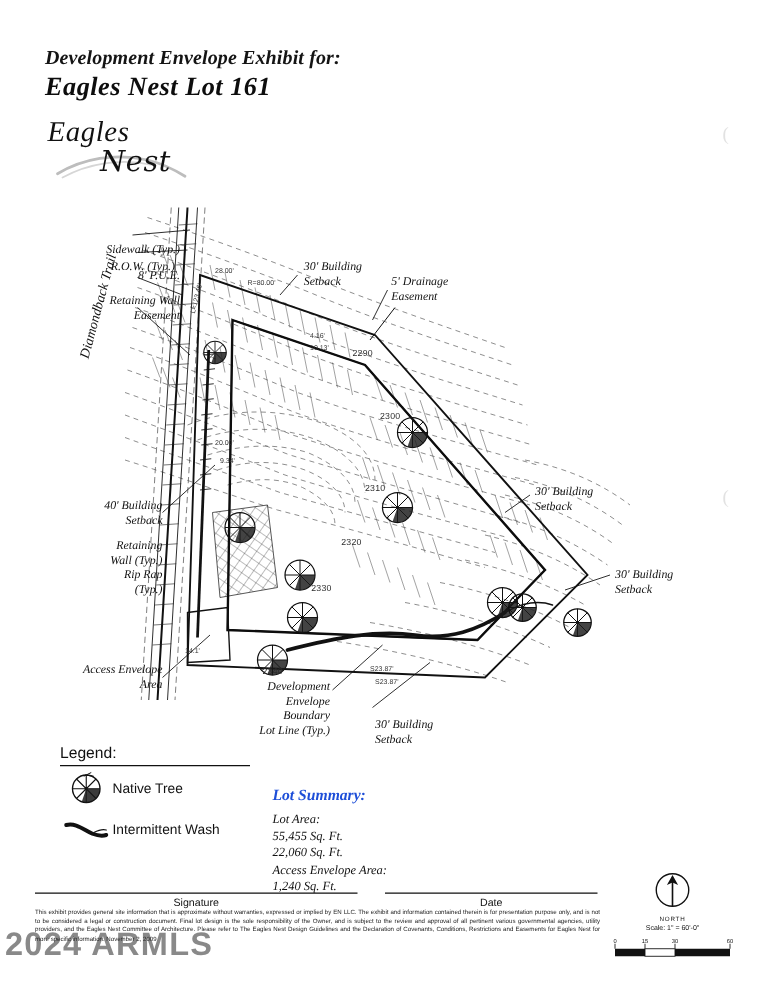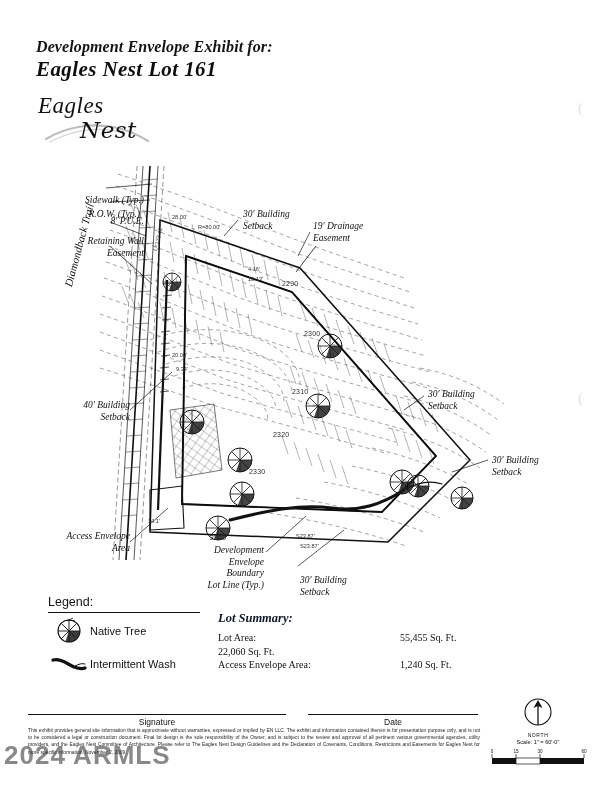--- a/index.html
+++ b/index.html
@@ -142,24 +142,25 @@
     color: #111;
   }
 
   
   #lot-summary { position: absolute; left: 218px; top: 611px; width: 300px; }
   #lot-summary-title {
     font-family: "Liberation Serif", serif;
     font-style: italic;
     font-weight: bold;
     font-size: 12.5px;
-    color: #0f172a;
+    color: #1d4ed8;
     margin-bottom: 5px;
-  }
-  .summary-row { display: flex; font-family: "Liberation Serif", serif; font-size: 10px; line-height: 13.5px; color: #111; }
+    margin-top: 18px;
+  }
+  .summary-row { display: flex; font-family: "Liberation Serif", serif; font-style: italic; font-size: 10px; line-height: 13.5px; color: #111; flex-direction: column; }
   .summary-label { width: 182px; flex: none; }
   .summary-value { flex: 1; }
 
   
   #signature-block { position: absolute; left: 28px; top: 714px; width: 450px; }
   #sig-lines { display: flex; gap: 22px; }
   .sig-line { border-top: 1px solid #111; height: 0; }
   #sig-line-signature { width: 258px; }
   #sig-line-date { width: 170px; }
   #sig-captions { display: flex; gap: 22px; margin-top: 2px; }
@@ -553,26 +554,30 @@
     <div class="dim-label" style="left:148px; top:358px;">14.1'</div>
   </div>
 
   <div class="callout r" id="label-row">R.O.W. (Typ.)</div>
   <div class="callout r" id="label-sidewalk">Sidewalk (Typ.)</div>
   <div class="callout r" id="label-pue">8' P.U.E.</div>
   <div class="callout r" id="label-retaining-esmt">Retaining Wall
 Easement</div>
   <div class="callout r" id="label-40-setback">40' Building
 Setback</div>
+  <div class="callout r" id="label-retaining-typ">Retaining
+Wall (Typ.)
+Rip Rap
+(Typ.)</div>
   <div class="callout r" id="label-access-env">Access Envelope
 Area</div>
 
   <div class="callout l" id="label-30-setback-top">30' Building
 Setback</div>
-  <div class="callout l" id="label-drainage">19' Drainage
+  <div class="callout l" id="label-drainage">5' Drainage
 Easement</div>
   <div class="callout l" id="label-30-setback-r1">30' Building
 Setback</div>
   <div class="callout l" id="label-30-setback-r2">30' Building
 Setback</div>
   <div class="callout l" id="label-30-setback-b">30' Building
 Setback</div>
   <div class="callout r" id="label-dev-env">Development
 Envelope
 Boundary

